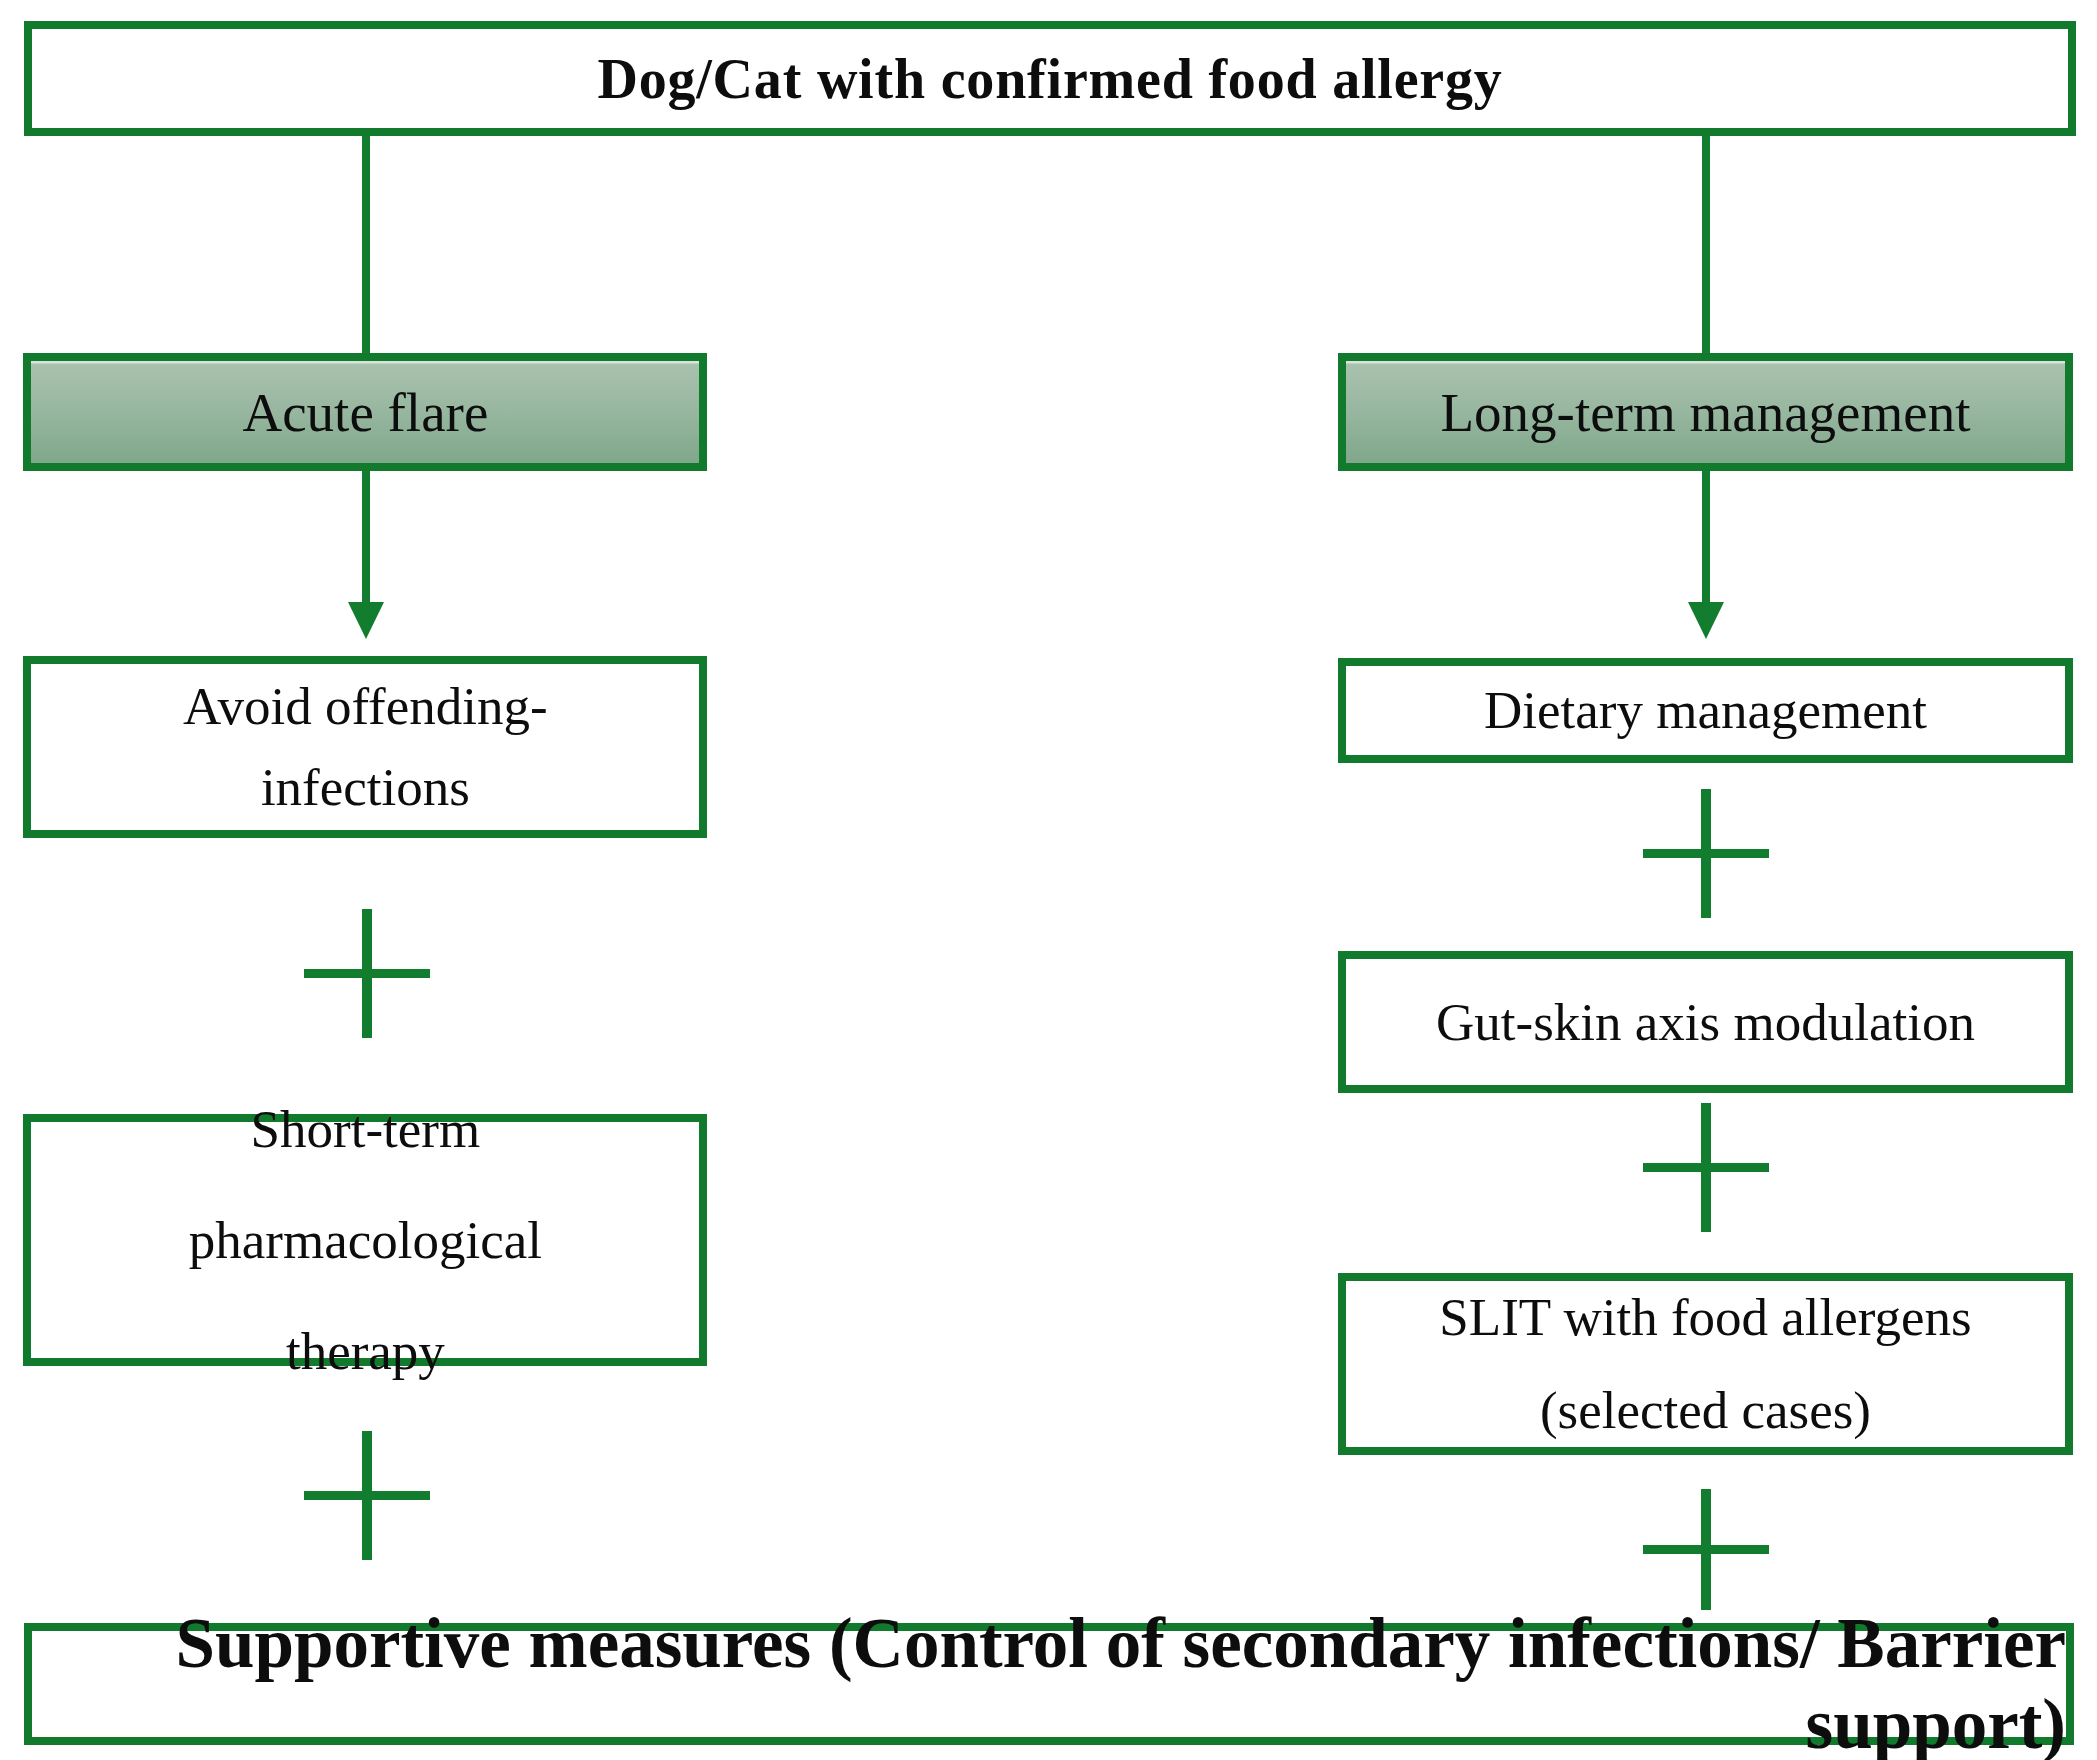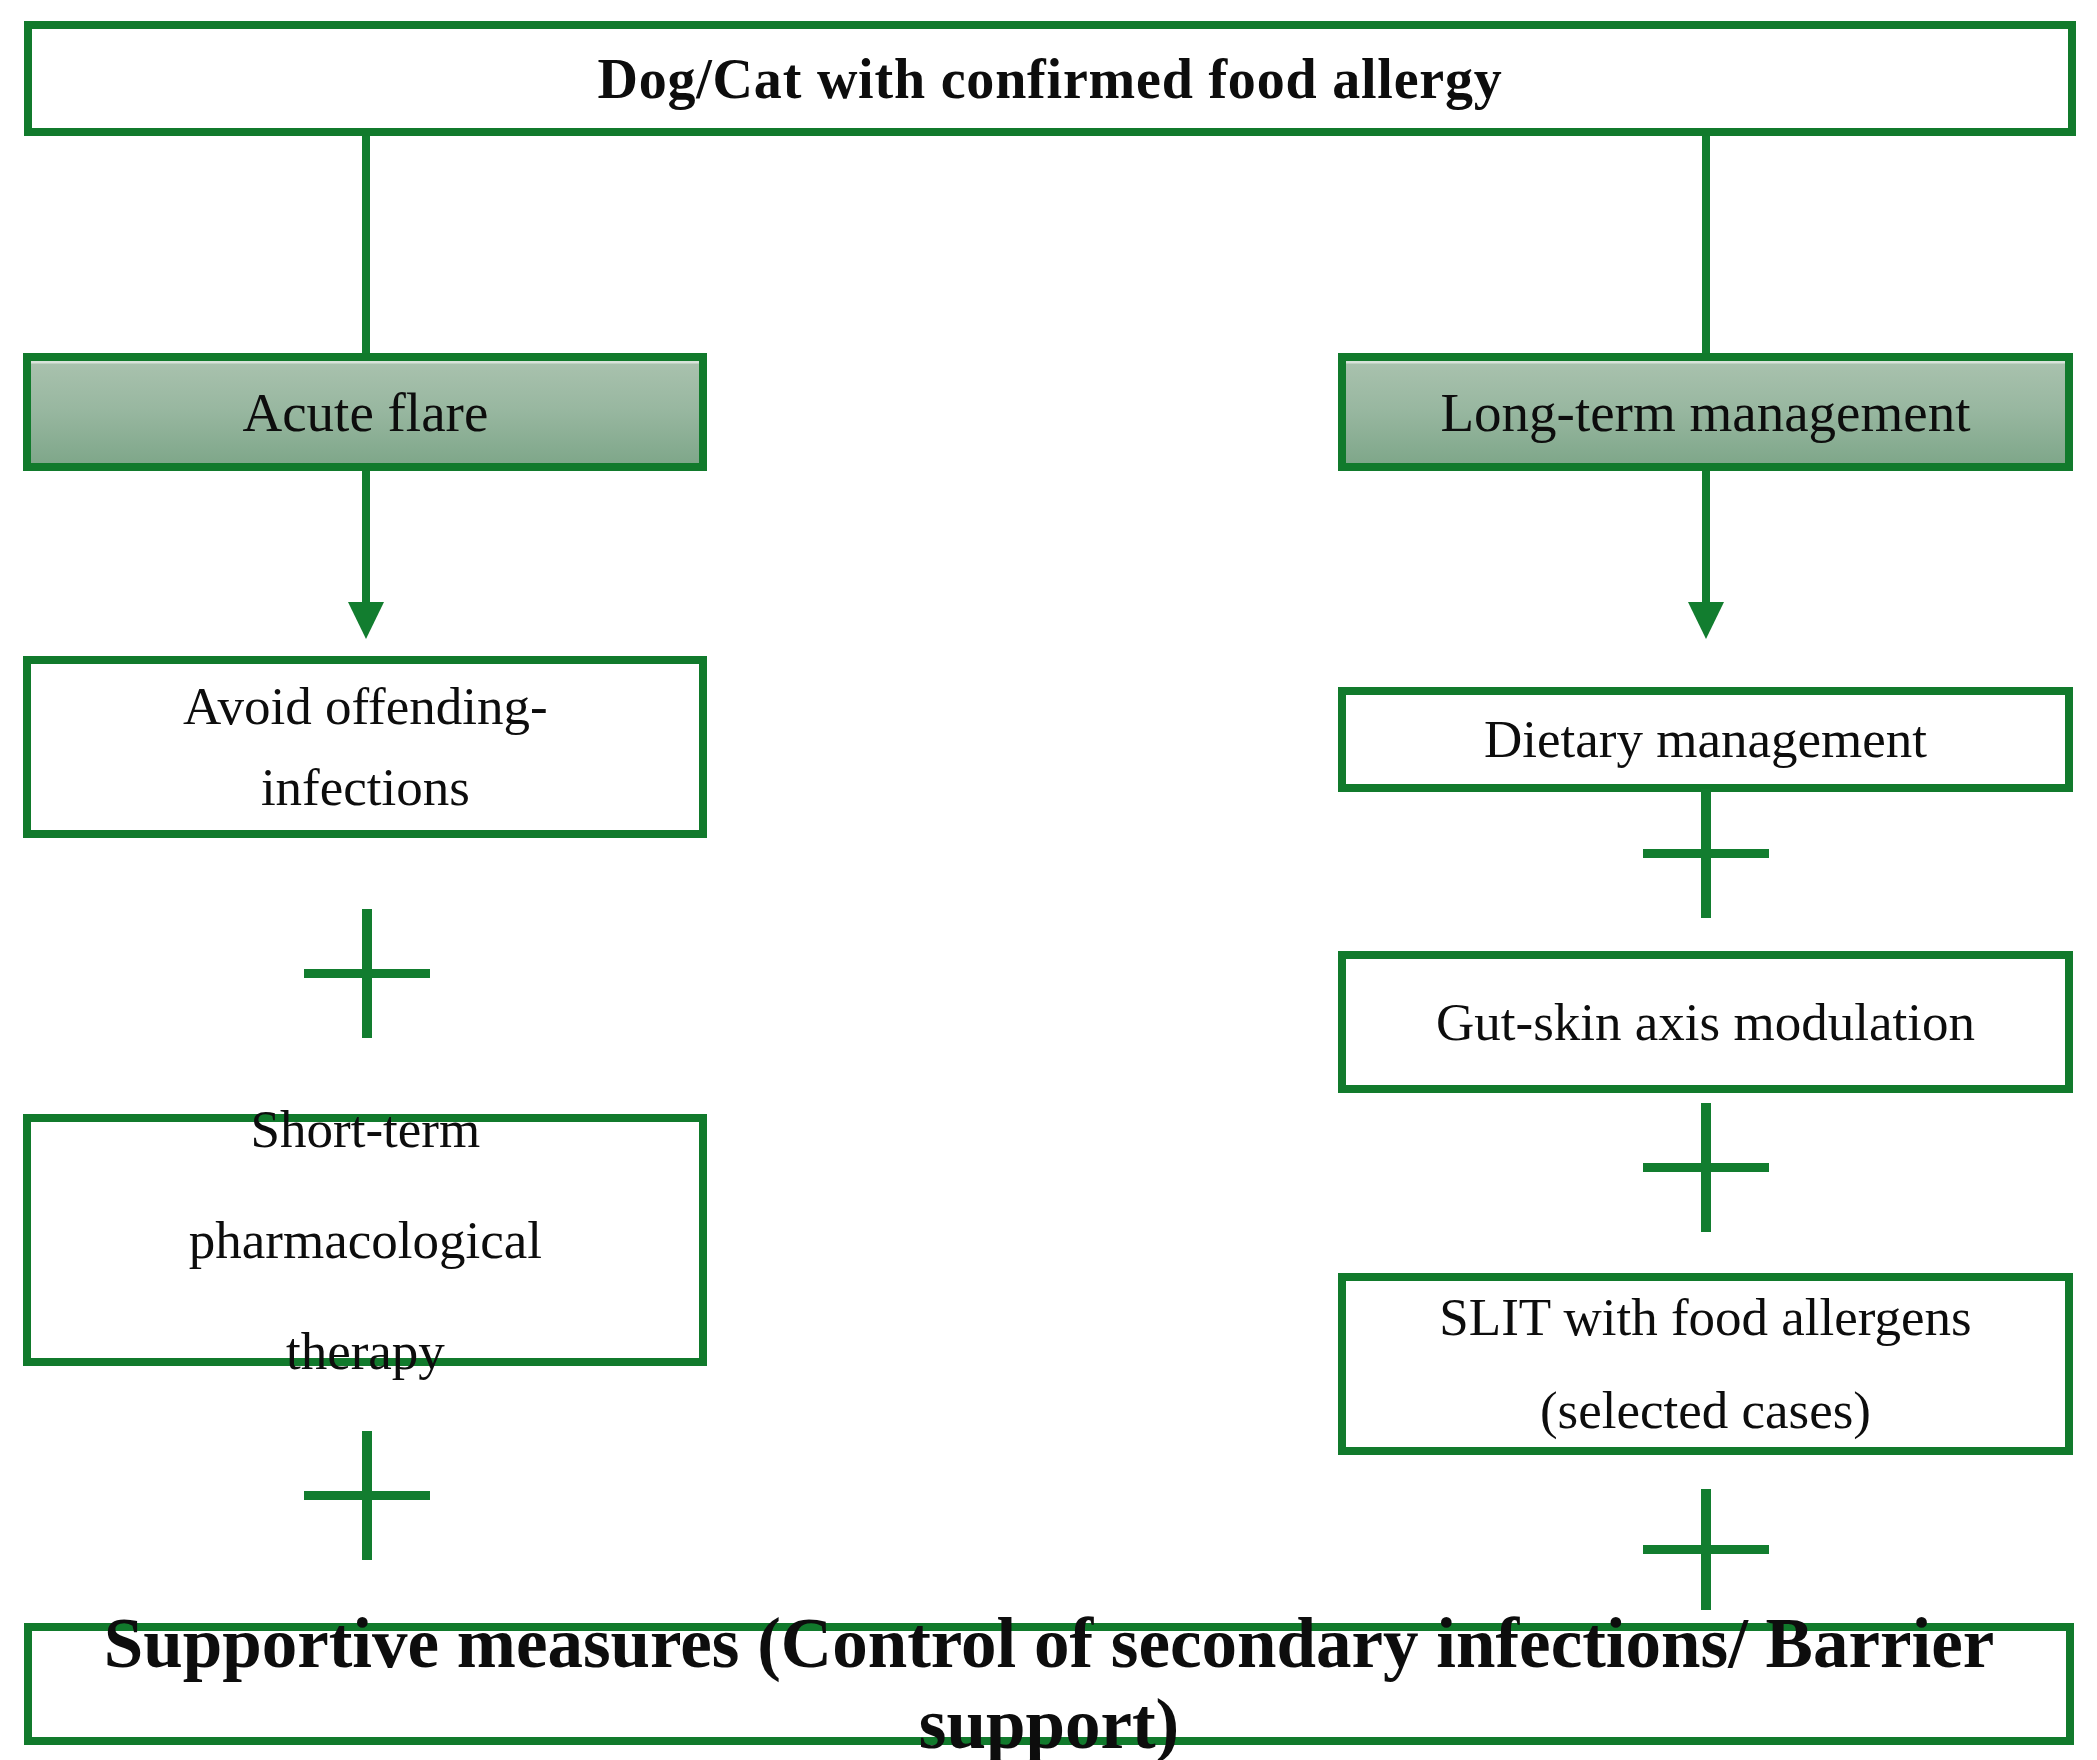--- a/index.html
+++ b/index.html
@@ -22,21 +22,21 @@
   }
   .box{
     position:absolute;
     box-sizing:border-box;
     border:8px solid var(--border-green);
     background:#fff;
     display:flex;
     flex-direction:column;
     align-items:center;
     justify-content:center;
-    text-align:center;
+    text-align:right;
   }
   .box .line{display:block;}
   .title-box{font-weight:bold;font-size:56px;letter-spacing:0.8px;}
   .body-box{font-size:53px;line-height:81px;}
   .footer-box{font-size:71px;font-weight:bold;}
   .header-box{
     font-size:55px;
     background:linear-gradient(180deg,var(--header-fill-top) 0%,var(--header-fill-mid) 48%,var(--header-fill-bottom) 100%);
     box-shadow:inset 0 2.4px 0 rgba(255,255,255,0.55);
   }
@@ -95,21 +95,21 @@
     <span class="line">Short-term</span>
     <span class="line">pharmacological</span>
     <span class="line">therapy</span>
   </div>
 
   <div class="plus" style="left:304px;top:1431px;width:126px;height:129px;">
     <div class="pv"></div>
     <div class="ph"></div>
   </div>
 
-  <div class="box body-box" style="left:1338px;top:658px;width:735px;height:105px;margin-top:29px;">
+  <div class="box body-box" style="left:1338px;top:658px;width:735px;height:105px;">
     <span class="line">Dietary management</span>
   </div>
 
   <div class="plus" style="left:1643px;top:789px;width:126px;height:129px;">
     <div class="pv"></div>
     <div class="ph"></div>
   </div>
 
   <div class="box body-box" style="left:1338px;top:951px;width:735px;height:142px;">
     <span class="line">Gut-skin axis modulation</span>

